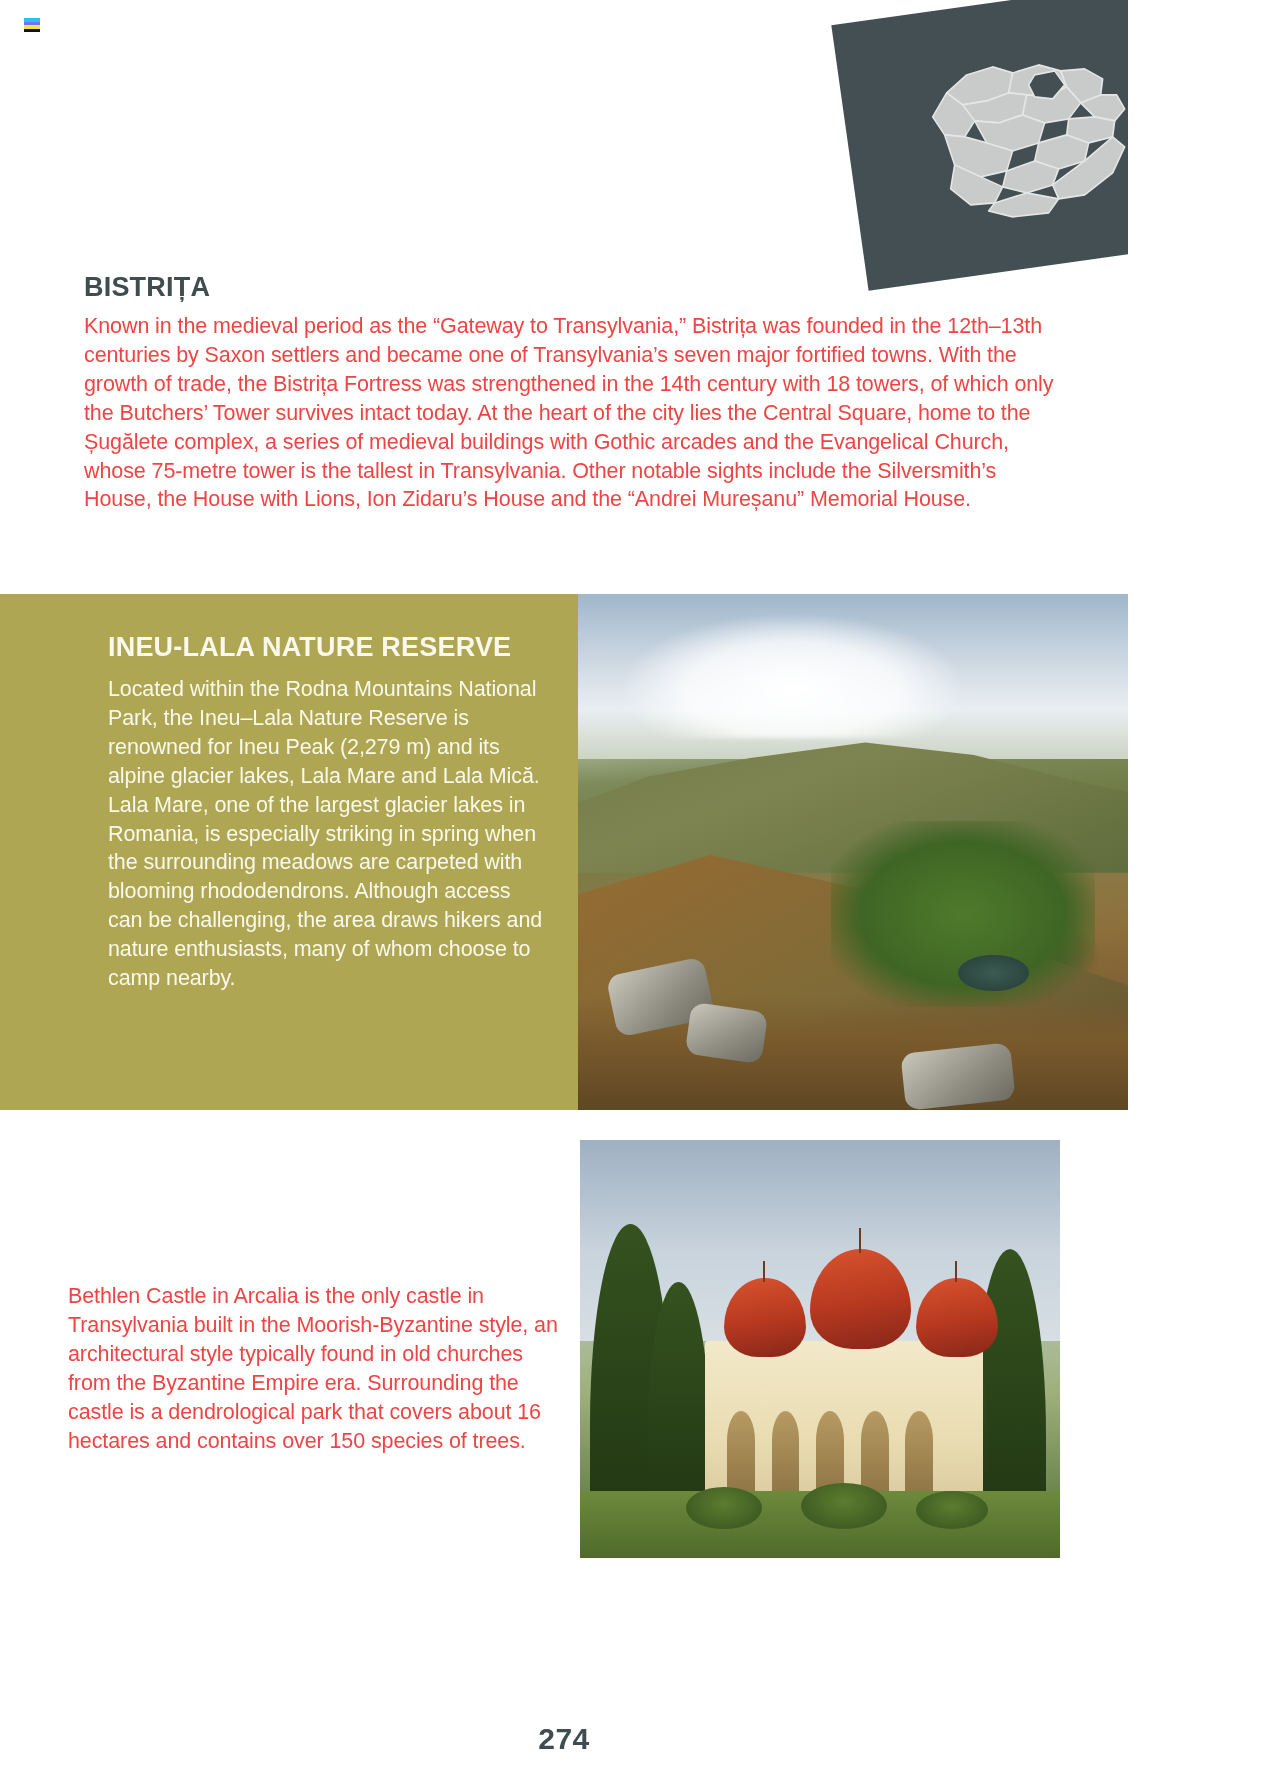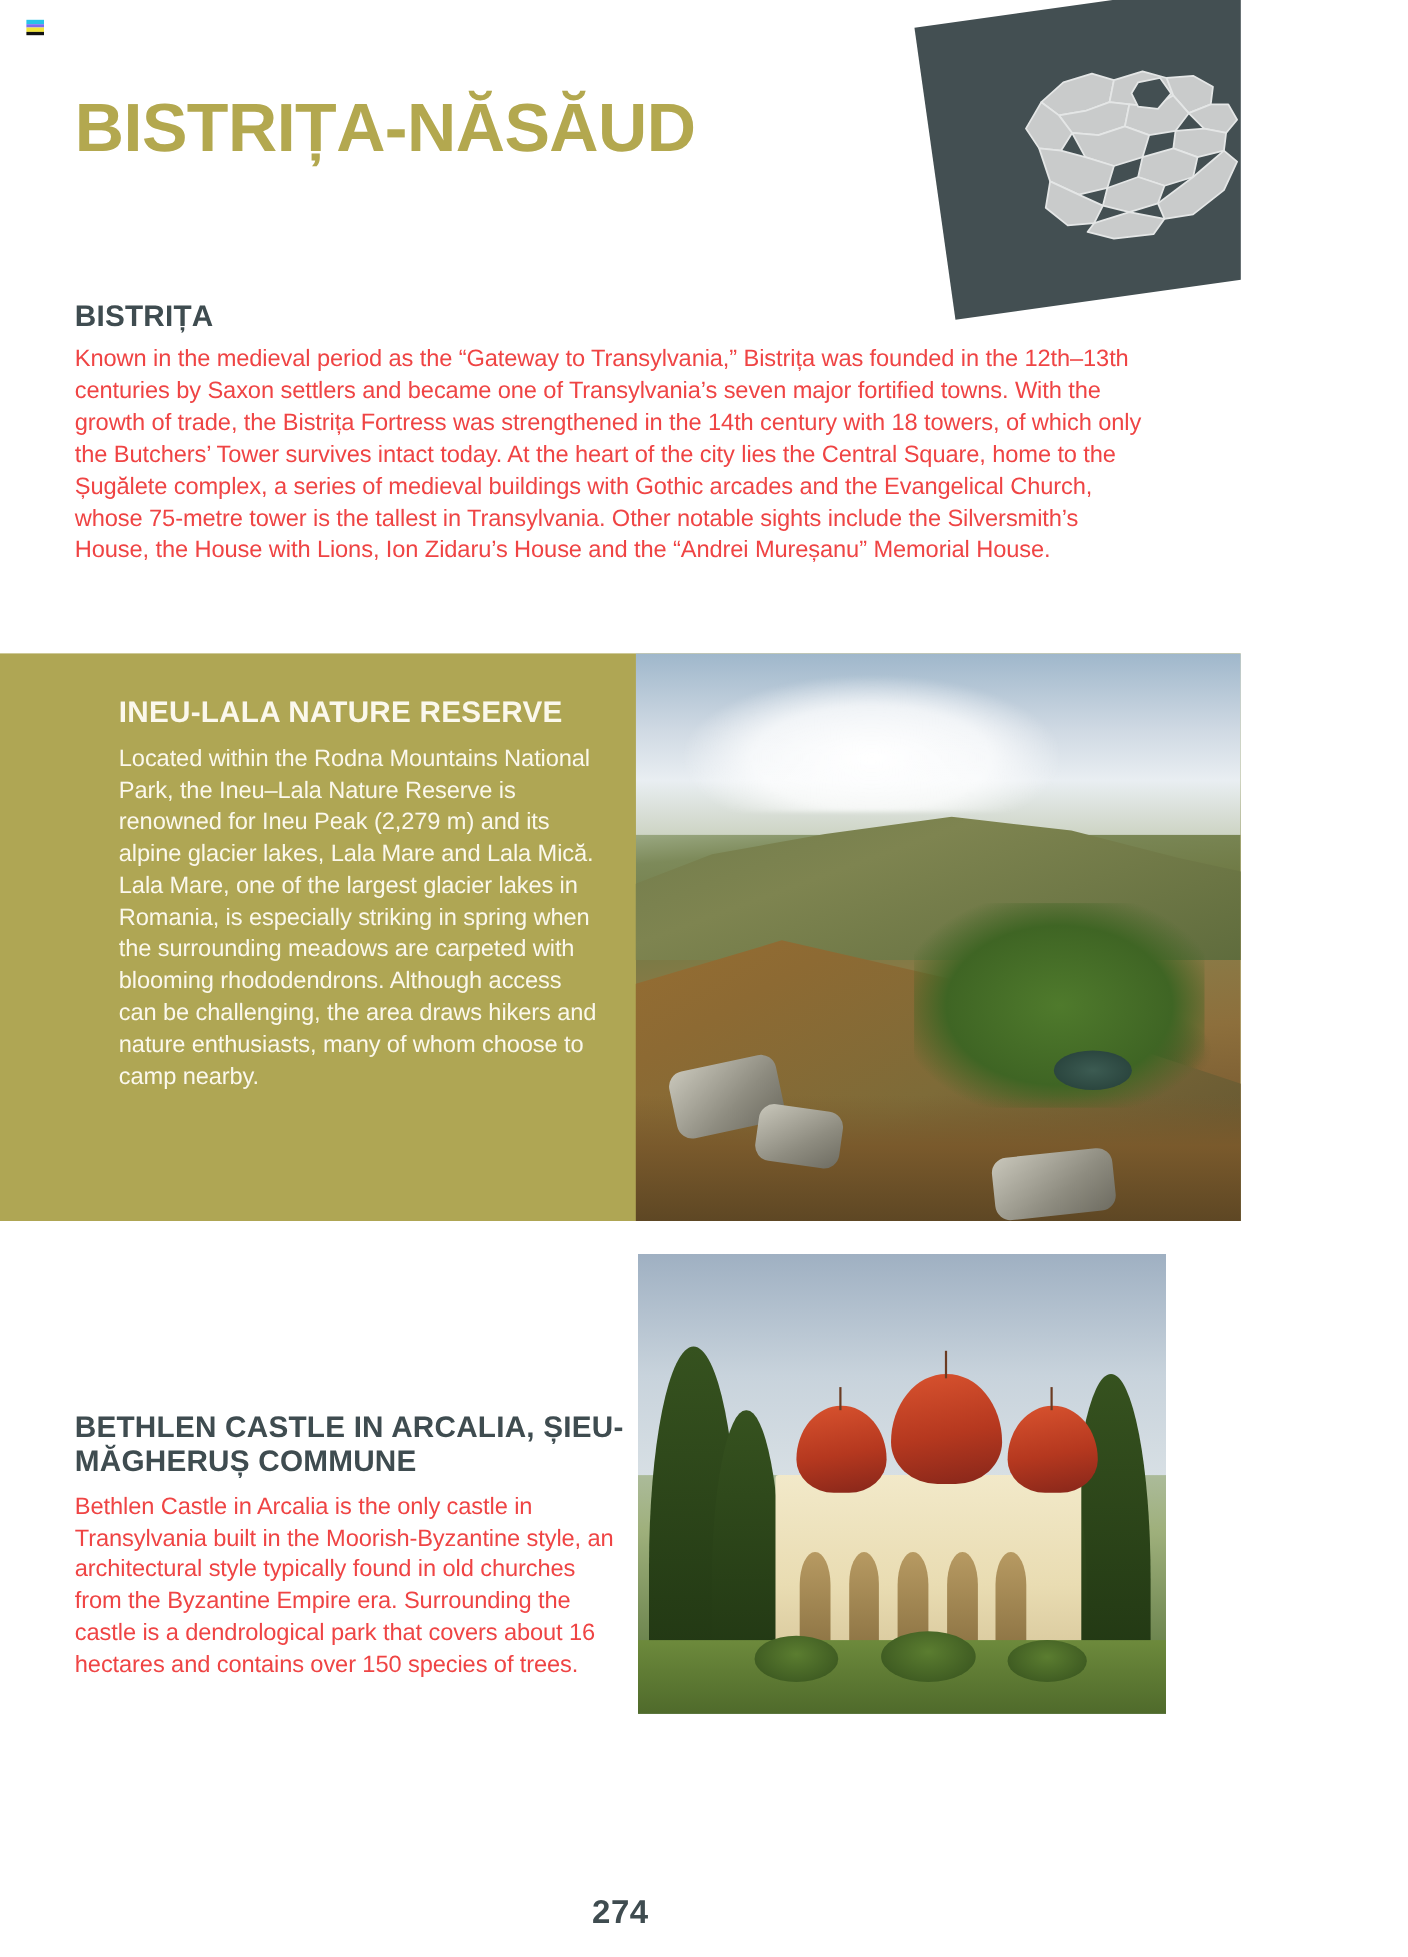--- a/index.html
+++ b/index.html
@@ -29,21 +29,21 @@
   .title {
     position:absolute; left:68px; top:88px; width:720px;
     font-size:62px; line-height:0.92; font-weight:800;
     letter-spacing:-0.5px;
     color:#b3a84f;
     text-transform:uppercase;
   }
   .title .l2 { display:block; }
 
   
-  .sec-bistrita { position:absolute; left:68px; top:272px; width:982px; }
+  .sec-bistrita { position:absolute; left:84px; top:272px; width:982px; }
   h2.dark {
     font-size:27px; font-weight:800; letter-spacing:0.2px;
     color:#3f4c50; text-transform:uppercase; margin-bottom:9px;
   }
   p.body {
     font-size:21.5px; line-height:1.345; font-weight:400; color:#ef4444;
     letter-spacing:-0.1px;
   }
 
   
@@ -200,21 +200,20 @@
       <path d="M118 148 L146 138 L170 146 L164 162 L138 170 L114 164 Z"></path>
       <path d="M66 142 L92 154 L114 164 L106 180 L82 182 L62 166 Z"></path>
       <path d="M164 162 L196 138 L224 114 L236 124 L224 150 L196 172 L170 176 Z"></path>
       <path d="M106 180 L138 170 L170 176 L160 190 L124 194 L100 188 Z"></path>
     </g>
     <path d="M146 52 L166 48 L176 62 L164 76 L146 74 L140 62 Z" fill="#434f52" stroke="#e4e6e6" stroke-width="1.6"></path>
   </svg>
 </div>
 
 <h1 class="title">
-  <span>BISTRIȚA-NĂSĂUD</span>
 </h1>
 
 <section class="sec-bistrita">
   <h2 class="dark">BISTRIȚA</h2>
   <p class="body">Known in the medieval period as the “Gateway to Transylvania,” Bistrița was founded in the 12th–13th centuries by Saxon settlers and became one of Transylvania’s seven major fortified towns. With the growth of trade, the Bistrița Fortress was strengthened in the 14th century with 18 towers, of which only the Butchers’ Tower survives intact today. At the heart of the city lies the Central Square, home to the Șugălete complex, a series of medieval buildings with Gothic arcades and the Evangelical Church, whose 75-metre tower is the tallest in Transylvania. Other notable sights include the Silversmith’s House, the House with Lions, Ion Zidaru’s House and the “Andrei Mureșanu” Memorial House.</p>
 </section>
 
 <section class="band">
   <div class="band-text">
     <h2>INEU-LALA NATURE RESERVE</h2>
@@ -230,21 +229,20 @@
       <div class="lake"></div>
       <div class="scrub"></div>
       <div class="rock r1"></div>
       <div class="rock r2"></div>
       <div class="rock r3"></div>
     </div>
   </div>
 </section>
 
 <section class="sec-bethlen">
-  <h2>BETHLEN CASTLE IN ARCALIA, ȘIEU-MĂGHERUȘ COMMUNE</h2>
   <p class="body">Bethlen Castle in Arcalia is the only castle in Transylvania built in the Moorish-Byzantine style, an architectural style typically found in old churches from the Byzantine Empire era. Surrounding the castle is a dendrological park that covers about 16 hectares and contains over 150 species of trees.</p>
 </section>
 
 <div class="photo-castle">
   <div class="csky"></div>
   <div class="tree t1"></div>
   <div class="tree t2"></div>
   <div class="tree t3"></div>
   <div class="tree t4"></div>
   <div class="bld">

